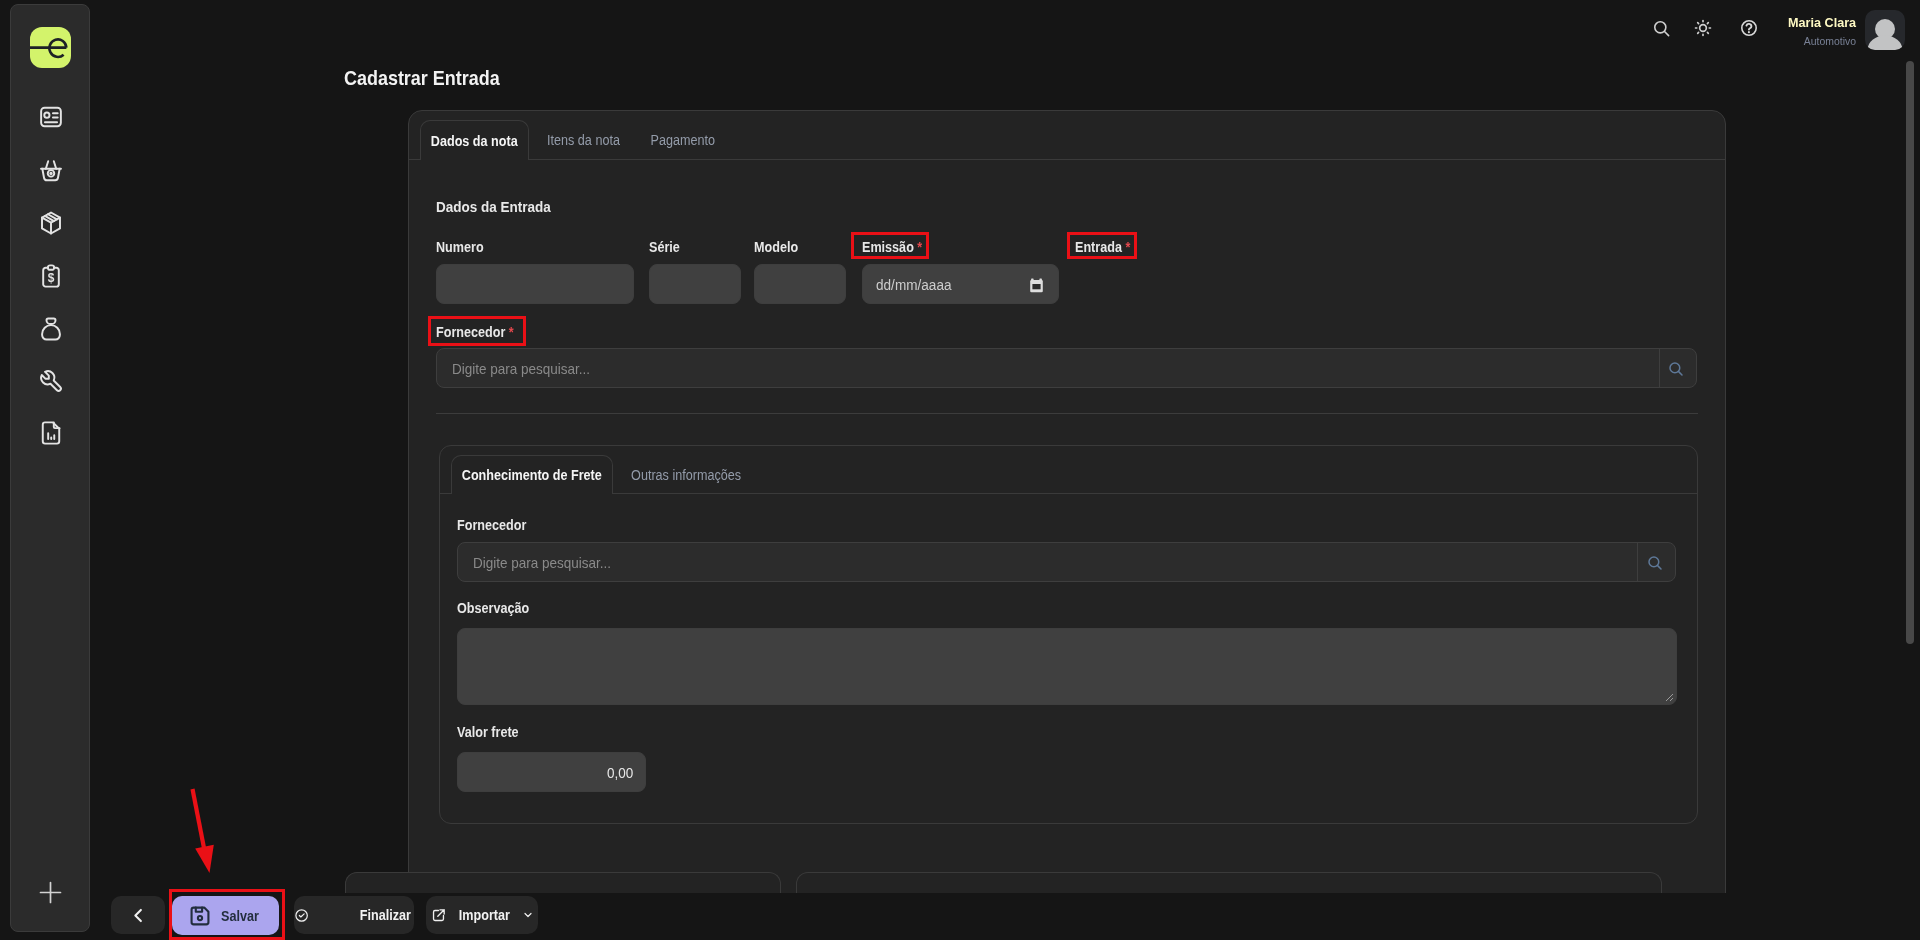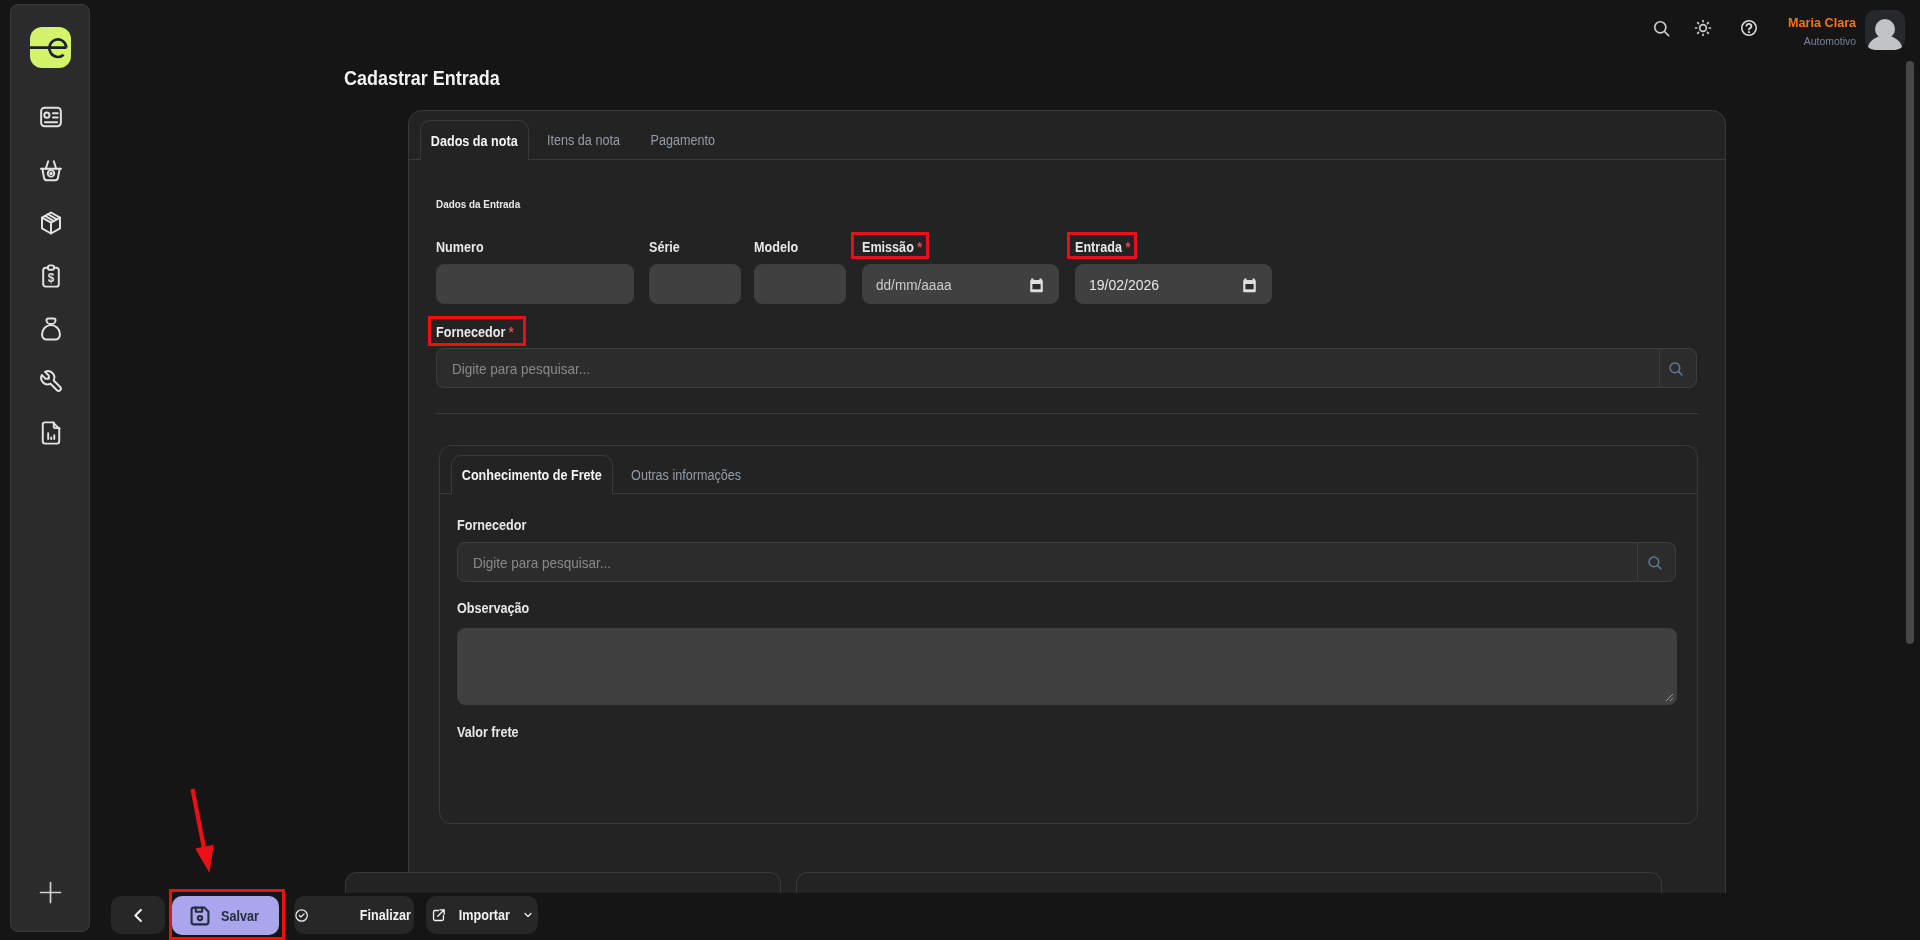--- a/index.html
+++ b/index.html
@@ -9,21 +9,21 @@
   .t { display:inline-block; transform:scaleX(0.9); transform-origin:0 50%; white-space:nowrap; }
   .tc { transform-origin:50% 50%; }
   .tr { transform-origin:100% 50%; }
 
   
   #sidebar { left:10px; top:4px; width:80px; height:928px; background:#2b2b2b; border:1px solid #3b3b3b; border-radius:8px; }
   #logo { position:absolute; left:19px; top:22px; width:41px; height:41px; background:#d3f36b; border-radius:12px; }
   .sic { position:absolute; left:27px; width:26px; height:26px; }
 
   
-  .hname { right:64px; top:15px; font-size:13px; font-weight:bold; color:#f97316; }
+  .hname { right:64px; top:15px; font-size:13px; font-weight:bold; color:#fef9c3; }
   .hsub  { right:64px; top:35px; font-size:11px; color:#788095; }
   #avatar { left:1865px; top:10px; width:40px; height:40px; background:#26282c; border-radius:10px; overflow:hidden; }
 
   
   #title { left:344px; top:66px; font-size:21px; font-weight:bold; color:#f2f2f2; }
 
   
   #card { left:364px; top:110px; width:1318px; height:913px; background:#232323; border:1px solid #3a3a3a; border-radius:14px;margin-left:44px; }
   #tabsline { left:0; top:48px; width:100%; height:1px; background:#3a3a3a; }
   .tab { position:absolute; top:9px; height:40px; display:flex; align-items:center; justify-content:center; font-size:14px; }
@@ -139,21 +139,21 @@
   <div class="tab active" style="left:11px; width:109px;">
       <span class="t tc">Dados da nota</span>
     </div>
   <div class="tab idle" style="left:120px; width:109px;">
       <span class="t tc">Itens da nota</span>
     </div>
   <div class="tab idle" style="left:229px; width:89px;">
       <span class="t tc">Pagamento</span>
     </div>
 
-  <div class="lbl" style="left:27px; top:87px; font-size:11px;"><span class="t">Dados da Entrada</span></div>
+  <div class="lbl" style="left:27px; top:87px; font-size:15px;"><span class="t">Dados da Entrada</span></div>
 
   <div class="lbl" style="left:27px; top:128px;"><span class="t">Numero</span></div>
   <div class="lbl" style="left:240px; top:128px;text-decoration:underline;"><span class="t">Série</span></div>
   <div class="lbl" style="left:345px; top:128px;"><span class="t">Modelo</span></div>
   <div class="lbl" style="left:453px; top:128px;"><span class="t">Emissão <span class="star">*</span></span></div>
   <div class="lbl" style="left:666px; top:128px;"><span class="t">Entrada <span class="star">*</span></span></div>
   <div class="redbox" style="left:442px; top:121px; width:78px; height:27px;"></div>
   <div class="redbox" style="left:658px; top:121px; width:70px; height:27px;"></div>
 
   <div class="inp" style="left:27px; top:153px; width:198px;"></div>
@@ -161,29 +161,20 @@
   <div class="inp" style="left:345px; top:153px; width:92px;"></div>
   <div class="inp" style="left:453px; top:153px; width:197px;">
     <span style="position:absolute; left:13px; top:12px; font-size:14px; color:#cdcdcd; transform:scaleX(.97)" class="t">dd/mm/aaaa</span>
     <svg style="position:absolute; right:15px; top:13px;" width="13" height="15" viewBox="0 0 13 15">
       <rect x="1.1" y="0.4" width="2.5" height="3.6" rx="0.7" fill="#dedede"></rect>
       <rect x="9.4" y="0.4" width="2.5" height="3.6" rx="0.7" fill="#dedede"></rect>
       <rect x="0.2" y="2.1" width="12.6" height="12.2" rx="1.3" fill="#dedede"></rect>
       <rect x="2.4" y="6" width="8.2" height="5.3" fill="#2c2c2c"></rect>
     </svg>
   </div>
-  <div class="inp" style="left:666px; top:153px; width:197px;">
-    <span style="position:absolute; left:13px; top:12px; font-size:14px; color:#e8e8e8; transform:scaleX(1)" class="t">19/02/2026</span>
-    <svg style="position:absolute; right:15px; top:13px;" width="13" height="15" viewBox="0 0 13 15">
-      <rect x="1.1" y="0.4" width="2.5" height="3.6" rx="0.7" fill="#dedede"></rect>
-      <rect x="9.4" y="0.4" width="2.5" height="3.6" rx="0.7" fill="#dedede"></rect>
-      <rect x="0.2" y="2.1" width="12.6" height="12.2" rx="1.3" fill="#dedede"></rect>
-      <rect x="2.4" y="6" width="8.2" height="5.3" fill="#2c2c2c"></rect>
-    </svg>
-  </div>
 
   <div class="lbl" style="left:27px; top:213px;"><span class="t">Fornecedor <span class="star">*</span></span></div>
   <div class="redbox" style="left:19px; top:205px; width:98px; height:30px;"></div>
   <div class="sgroup" style="left:27px; top:237px; width:1261px;">
     <span class="ph t">Digite para pesquisar...</span>
     <div class="sdiv" style="left:1222px;"></div>
     <svg style="position:absolute; right:11px; top:11px;" width="18" height="18" viewBox="0 0 24 24" fill="none" stroke="#5e7898" stroke-width="2" stroke-linecap="round">
       <circle cx="10.5" cy="10.5" r="6.5"></circle>
         <path d="M15.5 15.5L20 20"></path>
     </svg>
@@ -211,20 +202,23 @@
     </div>
 
     <div class="lbl" style="left:17px; top:154px;"><span class="t">Observação</span></div>
     <div class="inp" style="left:17px; top:182px; width:1220px; height:77px;">
       <svg style="position:absolute; right:2px; bottom:2px;" width="9" height="9" viewBox="0 0 9 9" stroke="#9a9a9a" stroke-width="1">
         <path d="M8 1L1 8M8 5L5 8"></path>
       </svg>
     </div>
 
     <div class="lbl" style="left:17px; top:278px;"><span class="t">Valor frete</span></div>
+    <div class="inp" style="left:17px; top:306px; width:189px;">
+      <span style="position:absolute; right:12px; top:11px; font-size:15px; color:#e8e8e8;" class="t tr">0,00</span>
+    </div>
   </div>
 </div>
 
 <div class="abs bcard" style="left:345px; top:872px; width:436px; height:30px;"></div>
 <div class="abs bcard" style="left:796px; top:872px; width:866px; height:30px;"></div>
 
 <div id="footer" class="abs"></div>
 <div class="btn abs" style="left:111px; top:896px; width:54px;">
   <svg width="19" height="19" viewBox="0 0 24 24" fill="none" stroke="#f0f0f0" stroke-width="2.6" stroke-linecap="round" stroke-linejoin="round">
     <path d="M15 5L8 12l7 7"></path>

